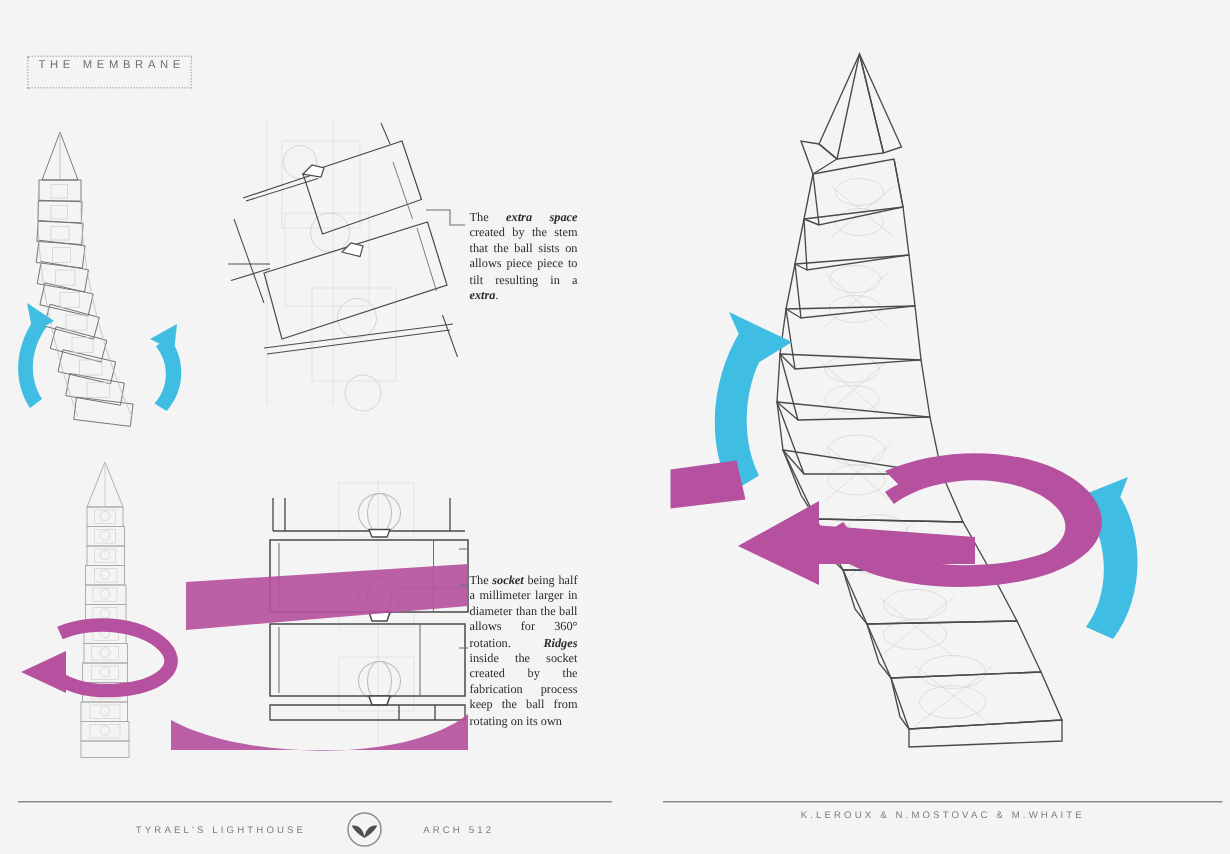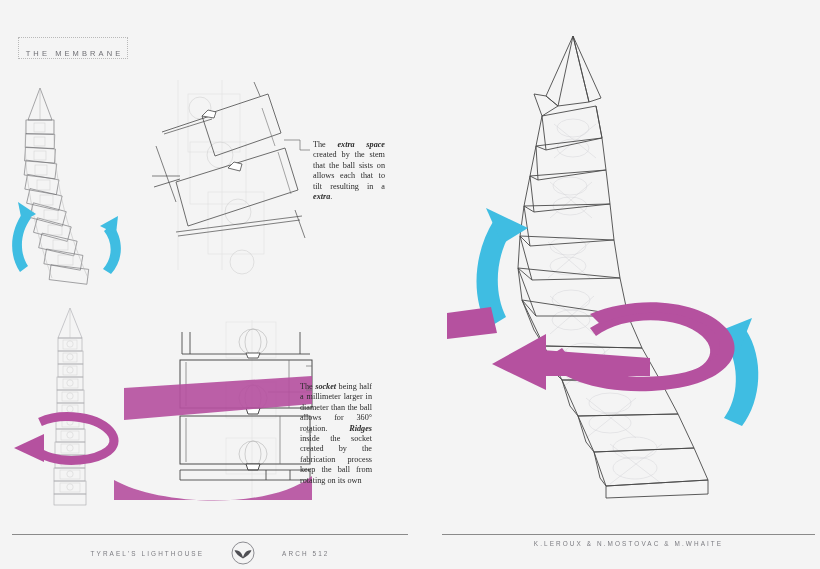--- a/index.html
+++ b/index.html
@@ -10,21 +10,21 @@
     overflow:hidden;
     position:relative;
   }
   .board{position:absolute;inset:0;}
 
   
   #header-tag{
     position:absolute;left:18px;top:37px;
     width:110px;height:22px;
     border:1px dotted #b9b9b9;
-    display:flex;align-items:flex-end;justify-content:center;
+    display:flex;align-items:flex-start;justify-content:center;
     box-sizing:border-box;
   }
   #header-tag .t{
     font-size:7.5px;letter-spacing:3.1px;color:#6e6e73;
     font-family:"Liberation Sans", sans-serif;
     white-space:nowrap;padding-left:3px;
   }
 
   
   .panel{position:absolute;top:0;height:569px;}
@@ -39,21 +39,21 @@
   .note{
     position:absolute;
     font-family:"Liberation Serif", serif;
     font-size:8.2px;line-height:10.4px;
     color:#2b2b2b;
     text-align:justify;
     text-justify:inter-word;
   }
   .note i{font-weight:bold;}
   #note-extra-space{left:313px;top:140px;width:72px;}
-  #note-socket{left:300px;top:382px;width:72px;}
+  #note-socket{left:313px;top:382px;width:72px;}
 
   
   .rule{position:absolute;height:1px;background:#8a8a8a;}
   #rule-left{left:12px;top:534px;width:396px;}
   #rule-right{left:442px;top:534px;width:373px;}
 
   .footrow{position:absolute;display:flex;align-items:center;}
   #footer-left{left:12px;top:540px;width:396px;justify-content:center;gap:26px;}
   #footer-right{left:442px;top:540px;width:373px;justify-content:center;}
   .foot-t{
@@ -168,21 +168,21 @@
           <line x1="145" y1="130" x2="155" y2="158"></line>
         </g>
 
         <g stroke="#6d6d6d" stroke-width="0.7" fill="none">
           <path d="M134 60 L150 60 L150 70 L160 70"></path>
         </g>
       </svg>
     </div>
 
     <div class="note" id="note-extra-space">
-      <span>The </span><i>extra space</i><span> created by the stem that the ball sists on allows each that to tilt resulting in a </span><i>extra</i><span>.</span>
+      <span>The </span><i>extra space</i><span> created by the stem that the ball sists on allows piece piece to tilt resulting in a </span><i>extra</i><span>.</span>
     </div>
 
     <div class="fig" id="fig-rotate-elevation" style="left:0px;top:300px;width:140px;height:205px;">
       <svg width="140" height="205" viewBox="0 0 140 205">
         <g fill="none" stroke="#a8a8ac" stroke-width="0.6">
           <path d="M70 8 L58 38 L82 38 Z"></path>
           <path d="M70 8 L70 38" stroke="#c9c9c9"></path>
           <rect x="58" y="38" width="24" height="13"></rect>
           <rect x="58" y="51" width="25" height="13"></rect>
           <rect x="58" y="64" width="25" height="13"></rect>

